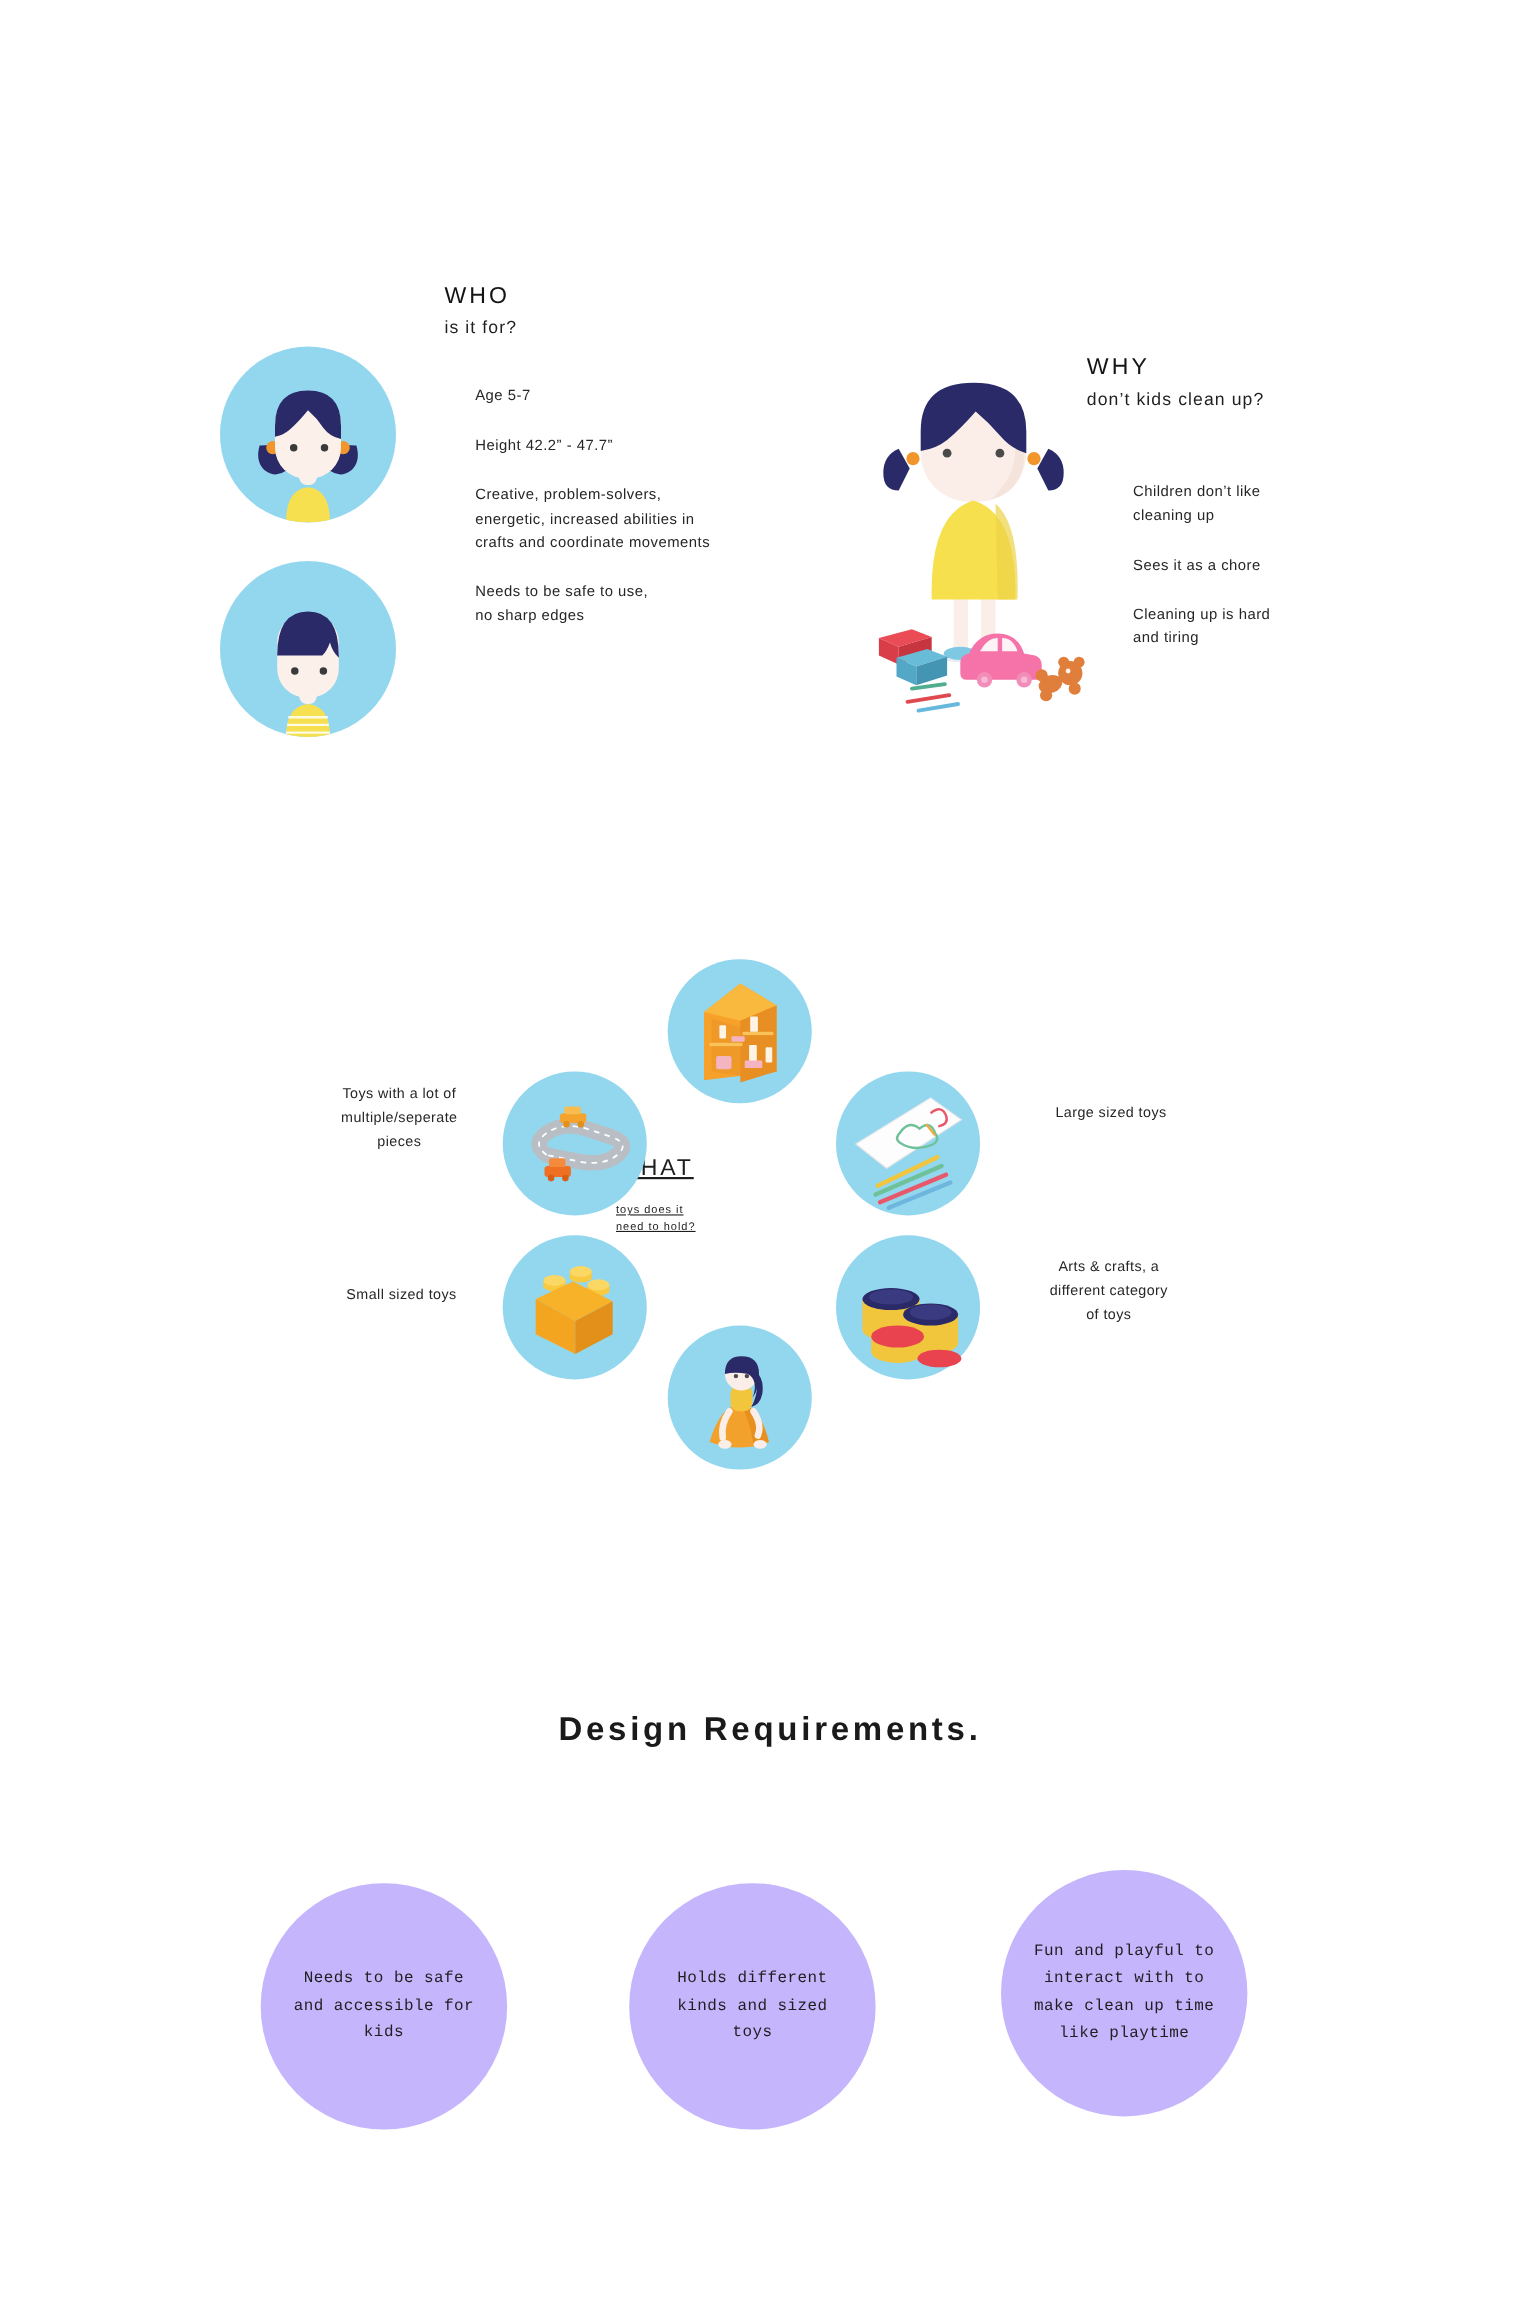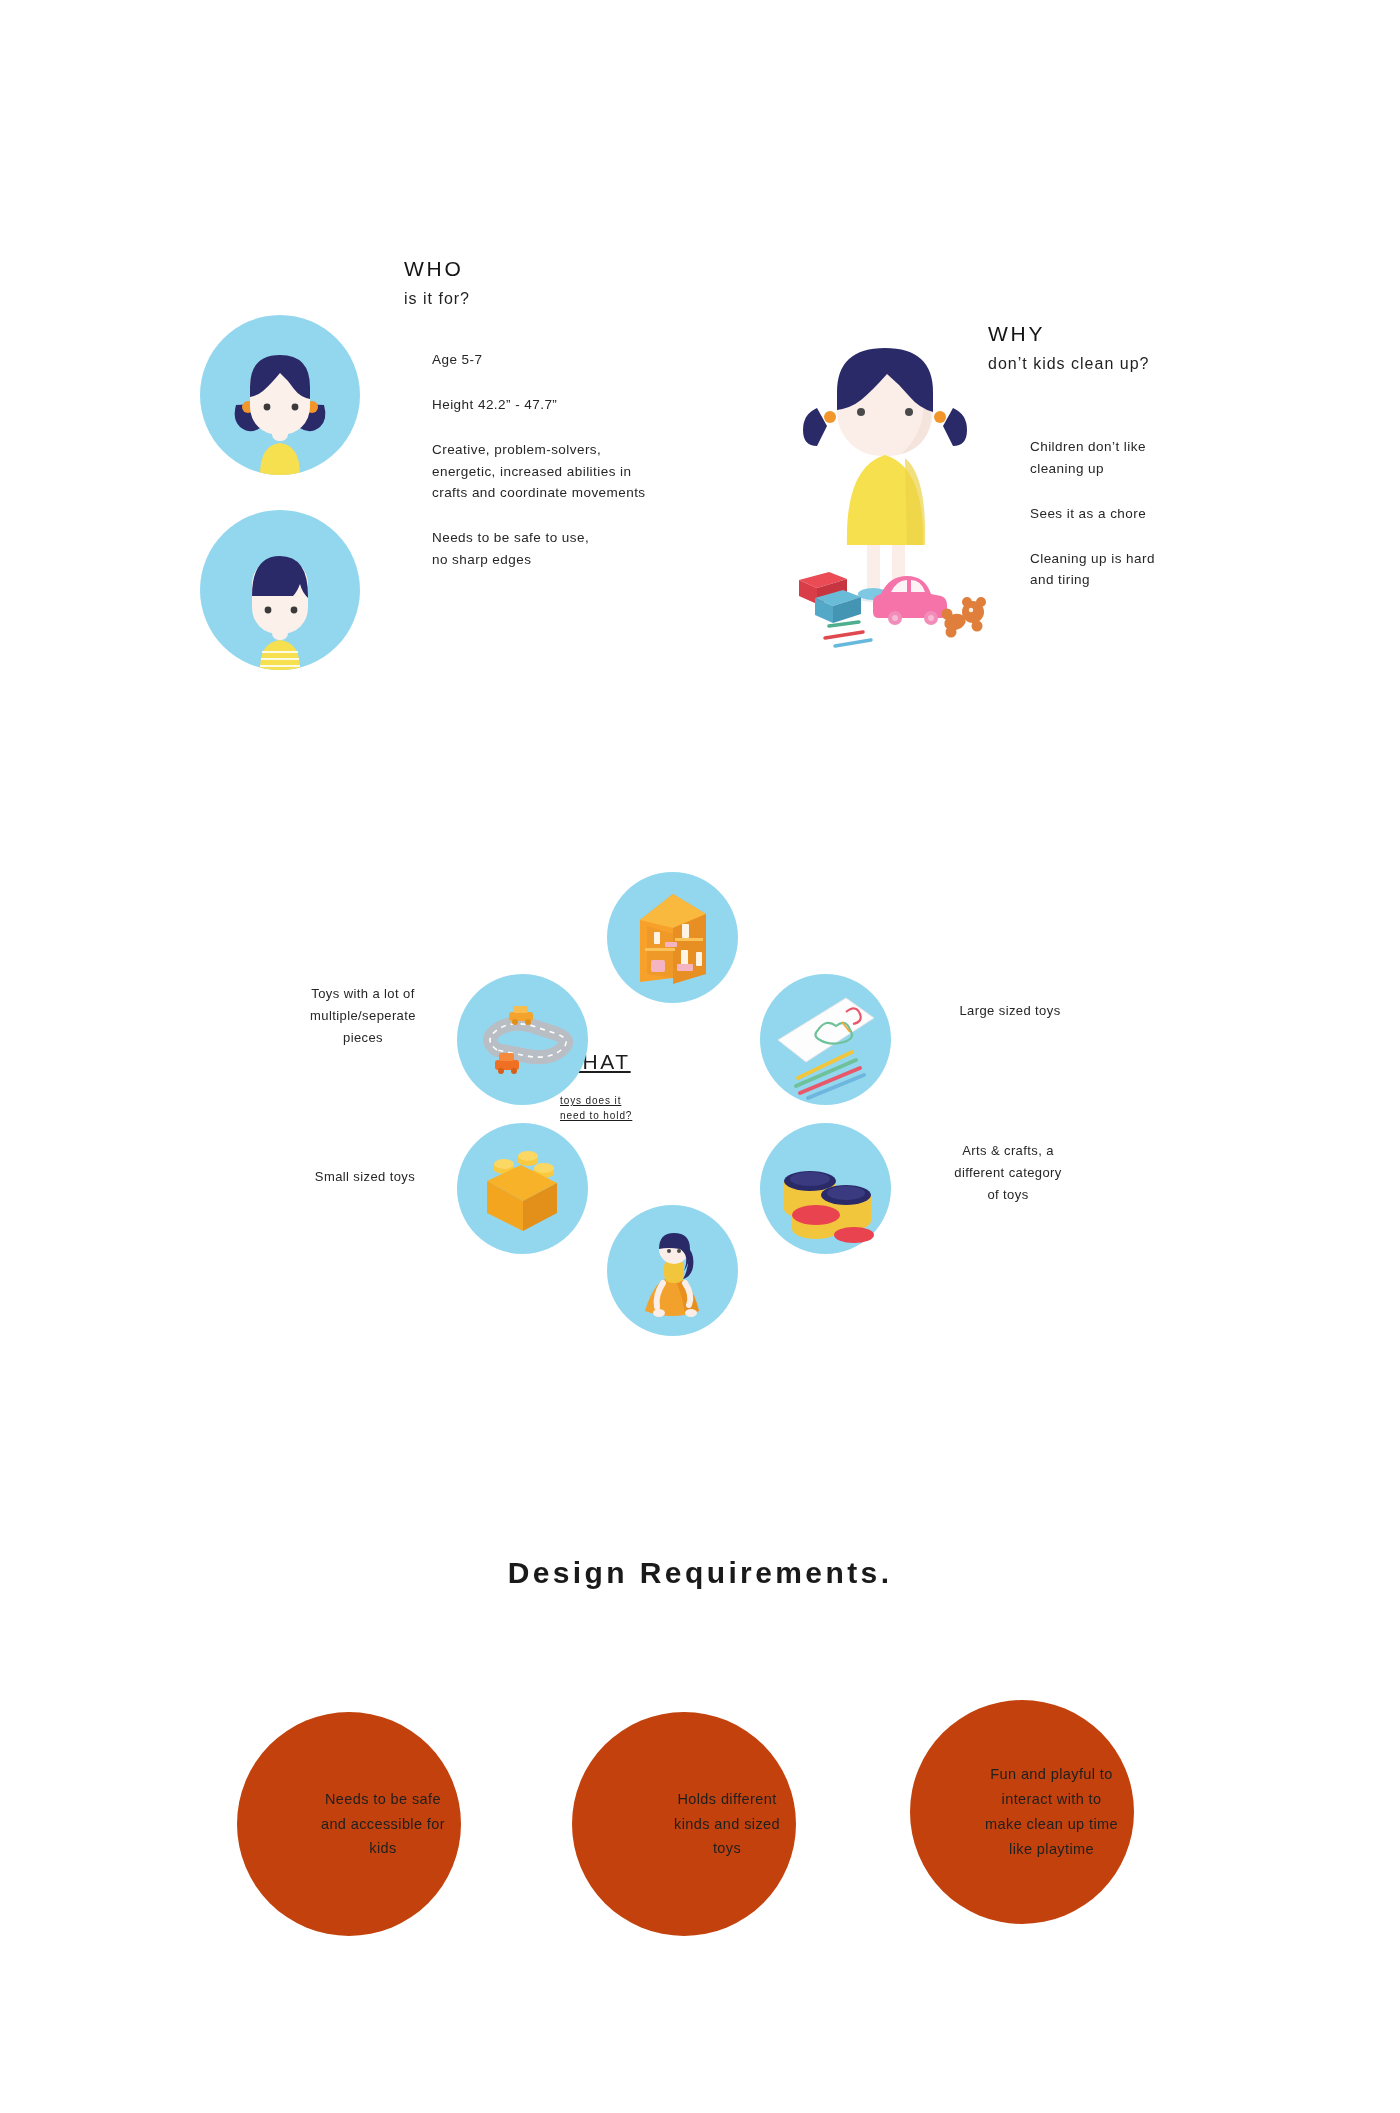--- a/index.html
+++ b/index.html
@@ -101,24 +101,25 @@
     line-height: 1.5;
     margin-top: 17px;
   }
 
   
   .req {
     position: absolute;
     width: 224px;
     height: 224px;
     border-radius: 50%;
-    background: #c2410c;
+    background: #c4b5fd;
     display: flex;
     align-items: center;
-    justify-content: flex-end;
+    justify-content: center;
+    font-family: Liberation Mono, monospace;
   }
   .req span {
     display: block;
     text-align: center;
     font-size: 14.5px;
     line-height: 1.72;
     letter-spacing: 0.4px;
     color: #1f1f1f;
     white-space: pre-line;
     padding: 0 16px;

